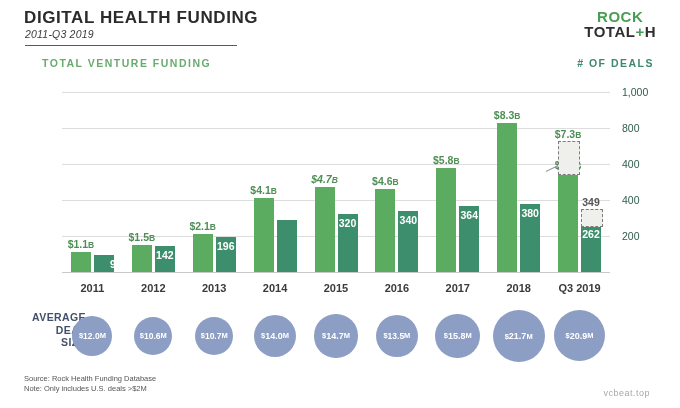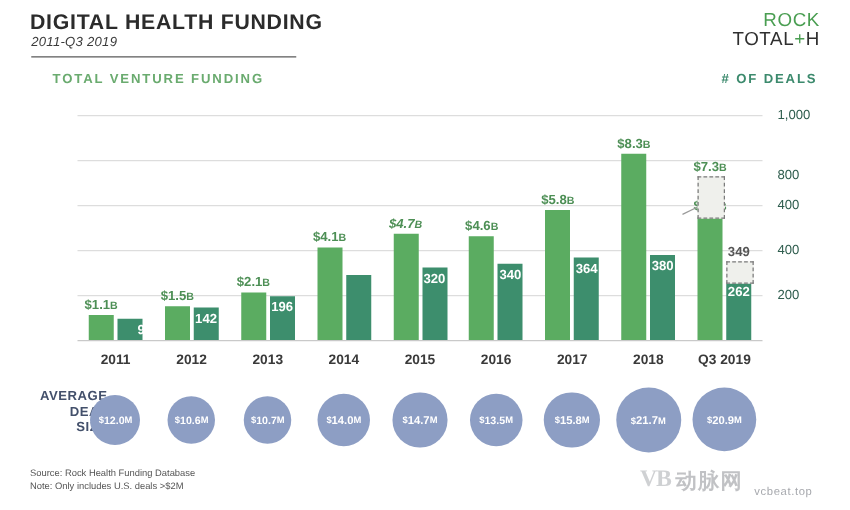--- a/index.html
+++ b/index.html
@@ -26,22 +26,22 @@
   }
   .sect-left{
     position:absolute;left:42px;top:57px;
     font-size:10.5px;letter-spacing:1.5px;color:#6aab6f;font-weight:bold;
   }
   .sect-right{
     position:absolute;right:26px;top:57px;
     font-size:10.5px;letter-spacing:1.5px;color:#3c8a6d;font-weight:bold;
   }
   .logo{
-    position:absolute;right:24px;top:9px;text-align:right;
-    line-height:15px;font-weight:normal;font-size:15px;letter-spacing:.5px;
+    position:absolute;right:24px;top:9px;text-align:center;
+    line-height:15px;font-weight:bold;font-size:15px;letter-spacing:.5px;
   }
   .logo .l1{color:#4a9e52;display:block;}
   .logo .l2{color:#2f2f2f;display:block;}
   .logo .plus{color:#4a9e52;}
 
   
   .plot{position:absolute;left:62px;top:92px;width:548px;height:180px;}
   .grid-line{position:absolute;left:0;width:100%;height:1px;background:#dddddd;}
   .grid-line.base{background:#c9c9c9;}
   .tick-r{
@@ -126,21 +126,21 @@
   <div class="plot" id="plot">
       <div class="grid-line base" style="top: 180px;"></div>
       <div class="grid-line" style="top: 144px;"></div>
       <div class="grid-line" style="top: 108px;"></div>
       <div class="grid-line" style="top: 72px;"></div>
       <div class="grid-line" style="top: 36px;"></div>
       <div class="grid-line" style="top: 0px;"></div>
       <div class="tick-r" style="top: 144px;">200</div>
       <div class="tick-r" style="top: 108px;">400</div>
       <div class="tick-r" style="top: 72px;">400</div>
-      <div class="tick-r" style="top: 48px;">800</div>
+      <div class="tick-r" style="top: 36px;">800</div>
       <div class="tick-r" style="top: 0px;">1,000</div>
       <div class="bar fund" style="left: 8.94444px; width: 20px; height: 19.8px; background: rgb(91, 172, 97);"></div>
       <div class="lbl-fund" style="left: -0.0555555px; width: 38px; top: 146.2px;">$1.1<span class="u">B</span></div>
       <div class="bar deal" style="left: 31.9444px; width: 20px; height: 16.74px; background: rgb(61, 142, 109);"></div>
       <div class="lbl-deal" style="left: 31.9444px; width: 44px; top: 166.26px;">93</div>
       <div class="bar fund" style="left: 69.8333px; width: 20px; height: 27px; background: rgb(91, 172, 97);"></div>
       <div class="lbl-fund" style="left: 60.8333px; width: 38px; top: 139px;">$1.5<span class="u">B</span></div>
       <div class="bar deal" style="left: 92.8333px; width: 20px; height: 25.56px; background: rgb(61, 142, 109);"></div>
       <div class="lbl-deal" style="left: 92.8333px; width: 20px; top: 157.44px;">142</div>
       <div class="bar fund" style="left: 130.722px; width: 20px; height: 37.8px; background: rgb(91, 172, 97);"></div>
@@ -194,24 +194,20 @@
       <div class="bubble" style="width: 44.659px; height: 44.659px; left: 435.448px; top: 313.671px; background: rgb(141, 158, 196); font-size: 9px;"><span class="cur">$</span>15.8<span class="u">M</span></div>
       <div class="bubble" style="width: 52px; height: 52px; left: 492.667px; top: 310px; background: rgb(141, 158, 196); font-size: 9px;"><span class="cur">$</span>21.7<span class="u">M</span></div>
       <div class="bubble" style="width: 51.0046px; height: 51.0046px; left: 554.053px; top: 310.498px; background: rgb(141, 158, 196); font-size: 9px;"><span class="cur">$</span>20.9<span class="u">M</span></div>
     </div>
 
   <div class="source">
     <div>Source: Rock Health Funding Database</div>
     <div>Note: Only includes U.S. deals &gt;$2M</div>
   </div>
 
-  <div class="watermark">
-    <span class="wm-vb">VB</span>
-    <span class="wm-cn">动脉网</span>
-  </div>
   <div class="wm-url">vcbeat.top</div>
 
 <div class="xlabel" style="left: 62px; width: 60.8889px; top: 282px;">2011</div>
     <div class="xlabel" style="left: 122.889px; width: 60.8889px; top: 282px;">2012</div>
     <div class="xlabel" style="left: 183.778px; width: 60.8889px; top: 282px;">2013</div>
     <div class="xlabel" style="left: 244.667px; width: 60.8889px; top: 282px;">2014</div>
     <div class="xlabel" style="left: 305.556px; width: 60.8889px; top: 282px;">2015</div>
     <div class="xlabel" style="left: 366.444px; width: 60.8889px; top: 282px;">2016</div>
     <div class="xlabel" style="left: 427.333px; width: 60.8889px; top: 282px;">2017</div>
     <div class="xlabel" style="left: 488.222px; width: 60.8889px; top: 282px;">2018</div>

